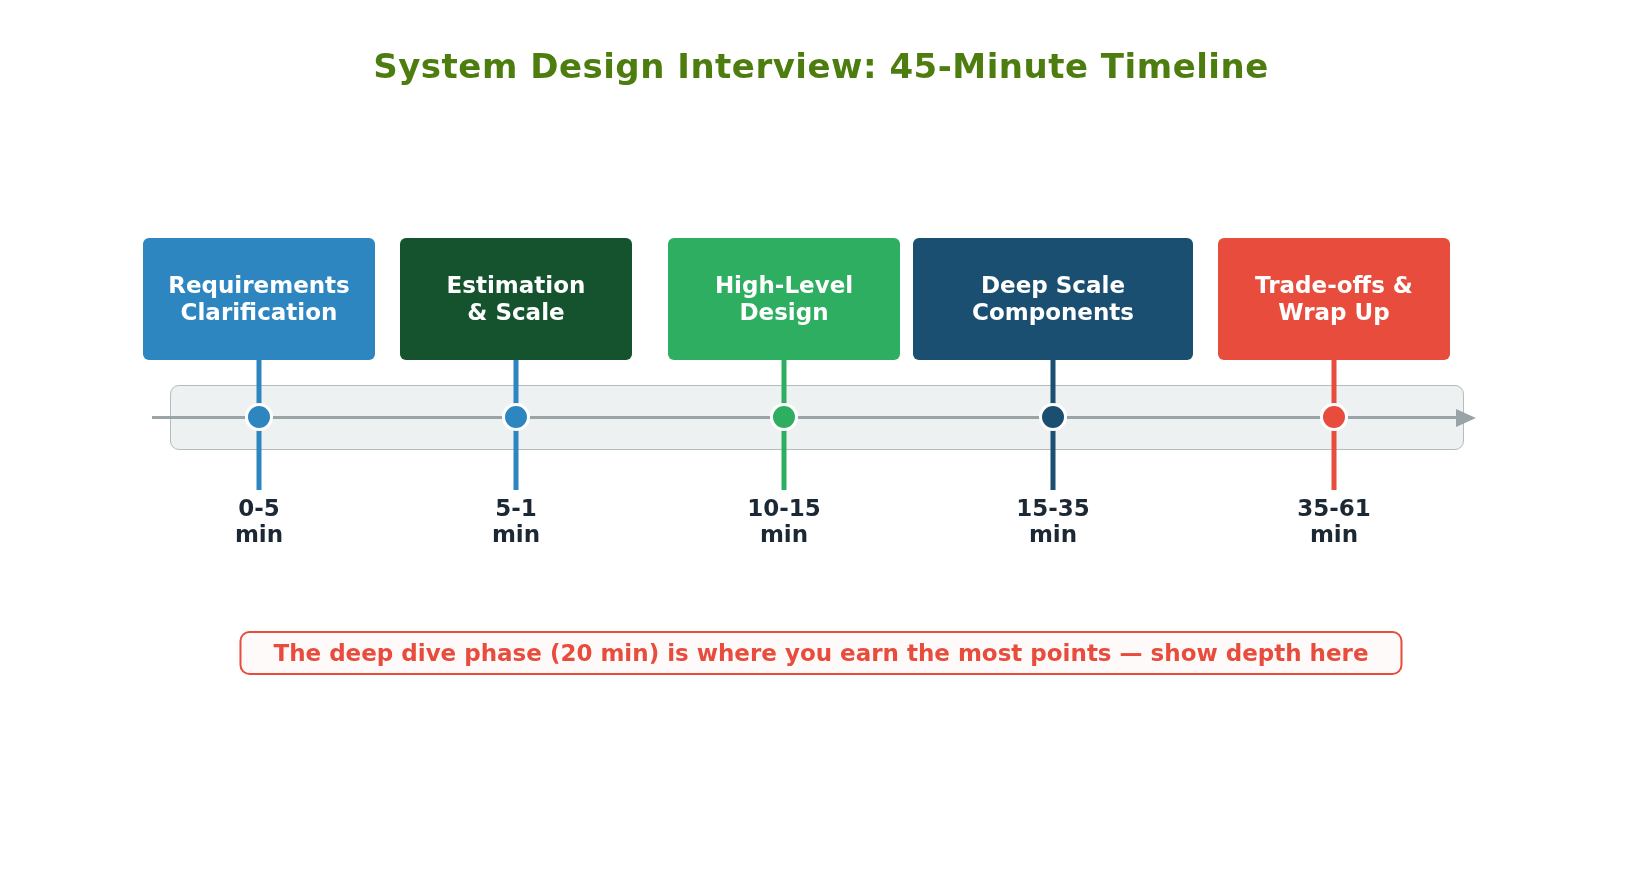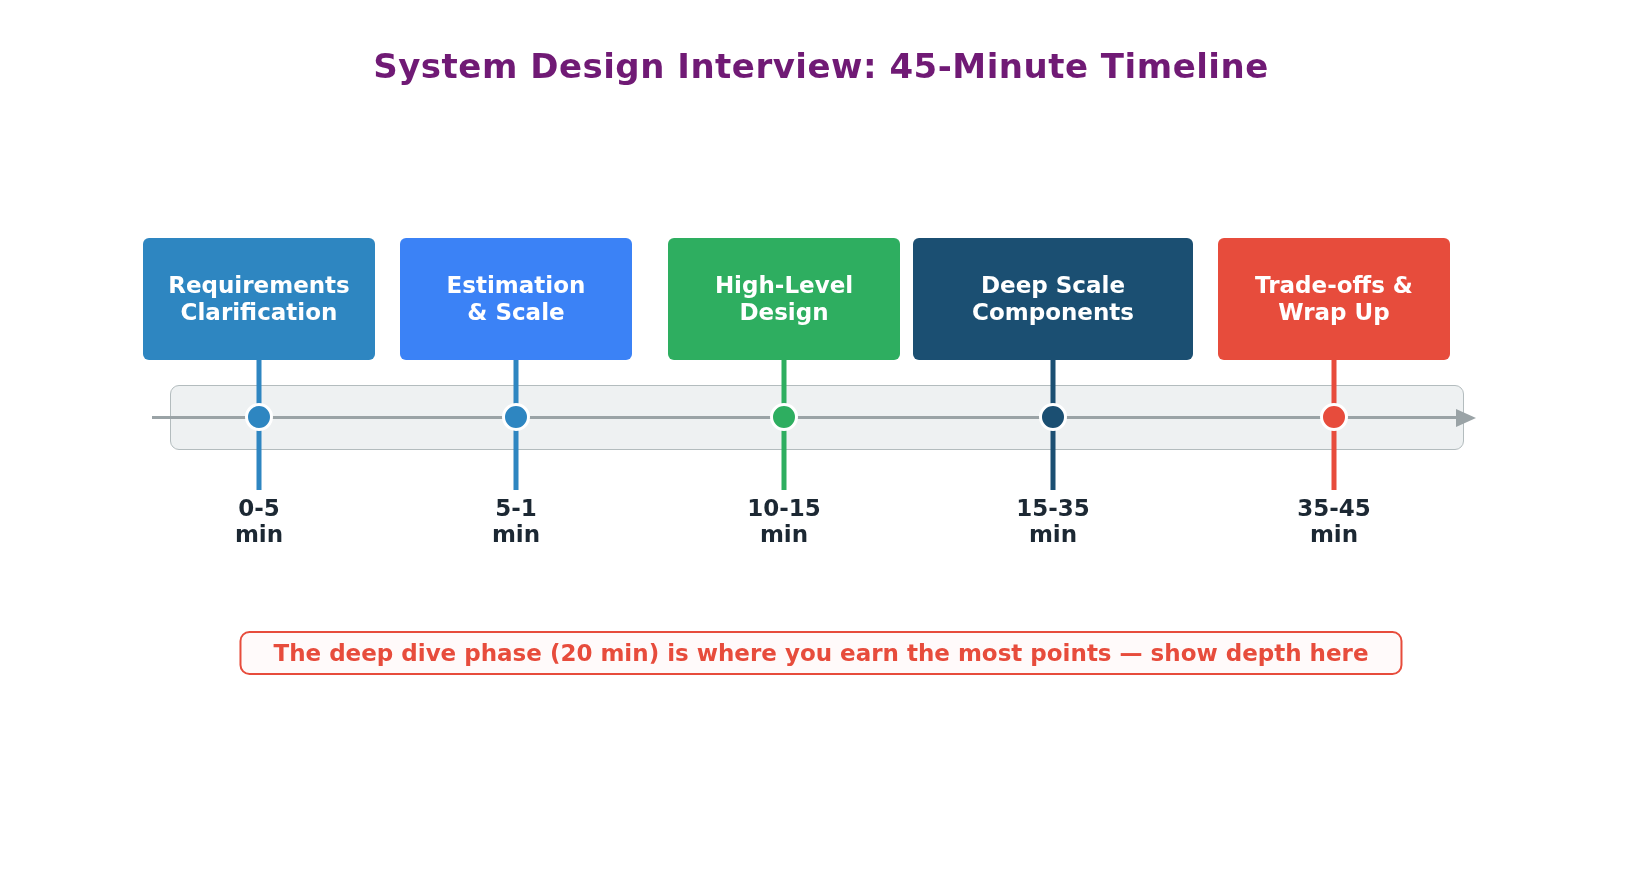--- a/index.html
+++ b/index.html
@@ -17,21 +17,21 @@
   }
   .title {
     position: absolute;
     top: 46px;
     left: 0;
     width: 100%;
     margin: 0;
     text-align: center;
     font-size: 34px;
     font-weight: bold;
-    color: #701a75;
+    color: #4d7c0f;
     letter-spacing: 0.5px;
   }
   
   .timeline-bar {
     position: absolute;
     left: 170px;
     top: 385px;
     width: 1292px;
     height: 63px;
     background: #eef1f2;
@@ -161,21 +161,21 @@
     </div>
     <div class="dot" style="background-color: rgb(46, 134, 193);"></div>
     <div class="time-label">
       <div>0-5</div>
       <div>min</div>
     </div>
   </div>
 
   <div class="phase p2">
     <div class="stem" style="background-color: rgb(46, 134, 193);"></div>
-    <div class="phase-box" style="background-color: #3b82f6;">
+    <div class="phase-box" style="background-color: #14532d;">
       <div>Estimation</div>
       <div>&amp; Scale</div>
     </div>
     <div class="dot" style="background-color: rgb(46, 134, 193);"></div>
     <div class="time-label">
       <div>5-1</div>
       <div>min</div>
     </div>
   </div>
 
@@ -206,20 +206,20 @@
   </div>
 
   <div class="phase p5">
     <div class="stem" style="background-color: rgb(231, 76, 60);"></div>
     <div class="phase-box" style="background-color: rgb(231, 76, 60);">
       <div>Trade-offs &amp;</div>
       <div>Wrap Up</div>
     </div>
     <div class="dot" style="background-color: rgb(231, 76, 60);"></div>
     <div class="time-label">
-      <div>35-45</div>
+      <div>35-61</div>
       <div>min</div>
     </div>
   </div>
 
   <div class="note-callout">The deep dive phase (20 min) is where you earn the most points — show depth here</div>
 
 </div>
 
 </body></html>

